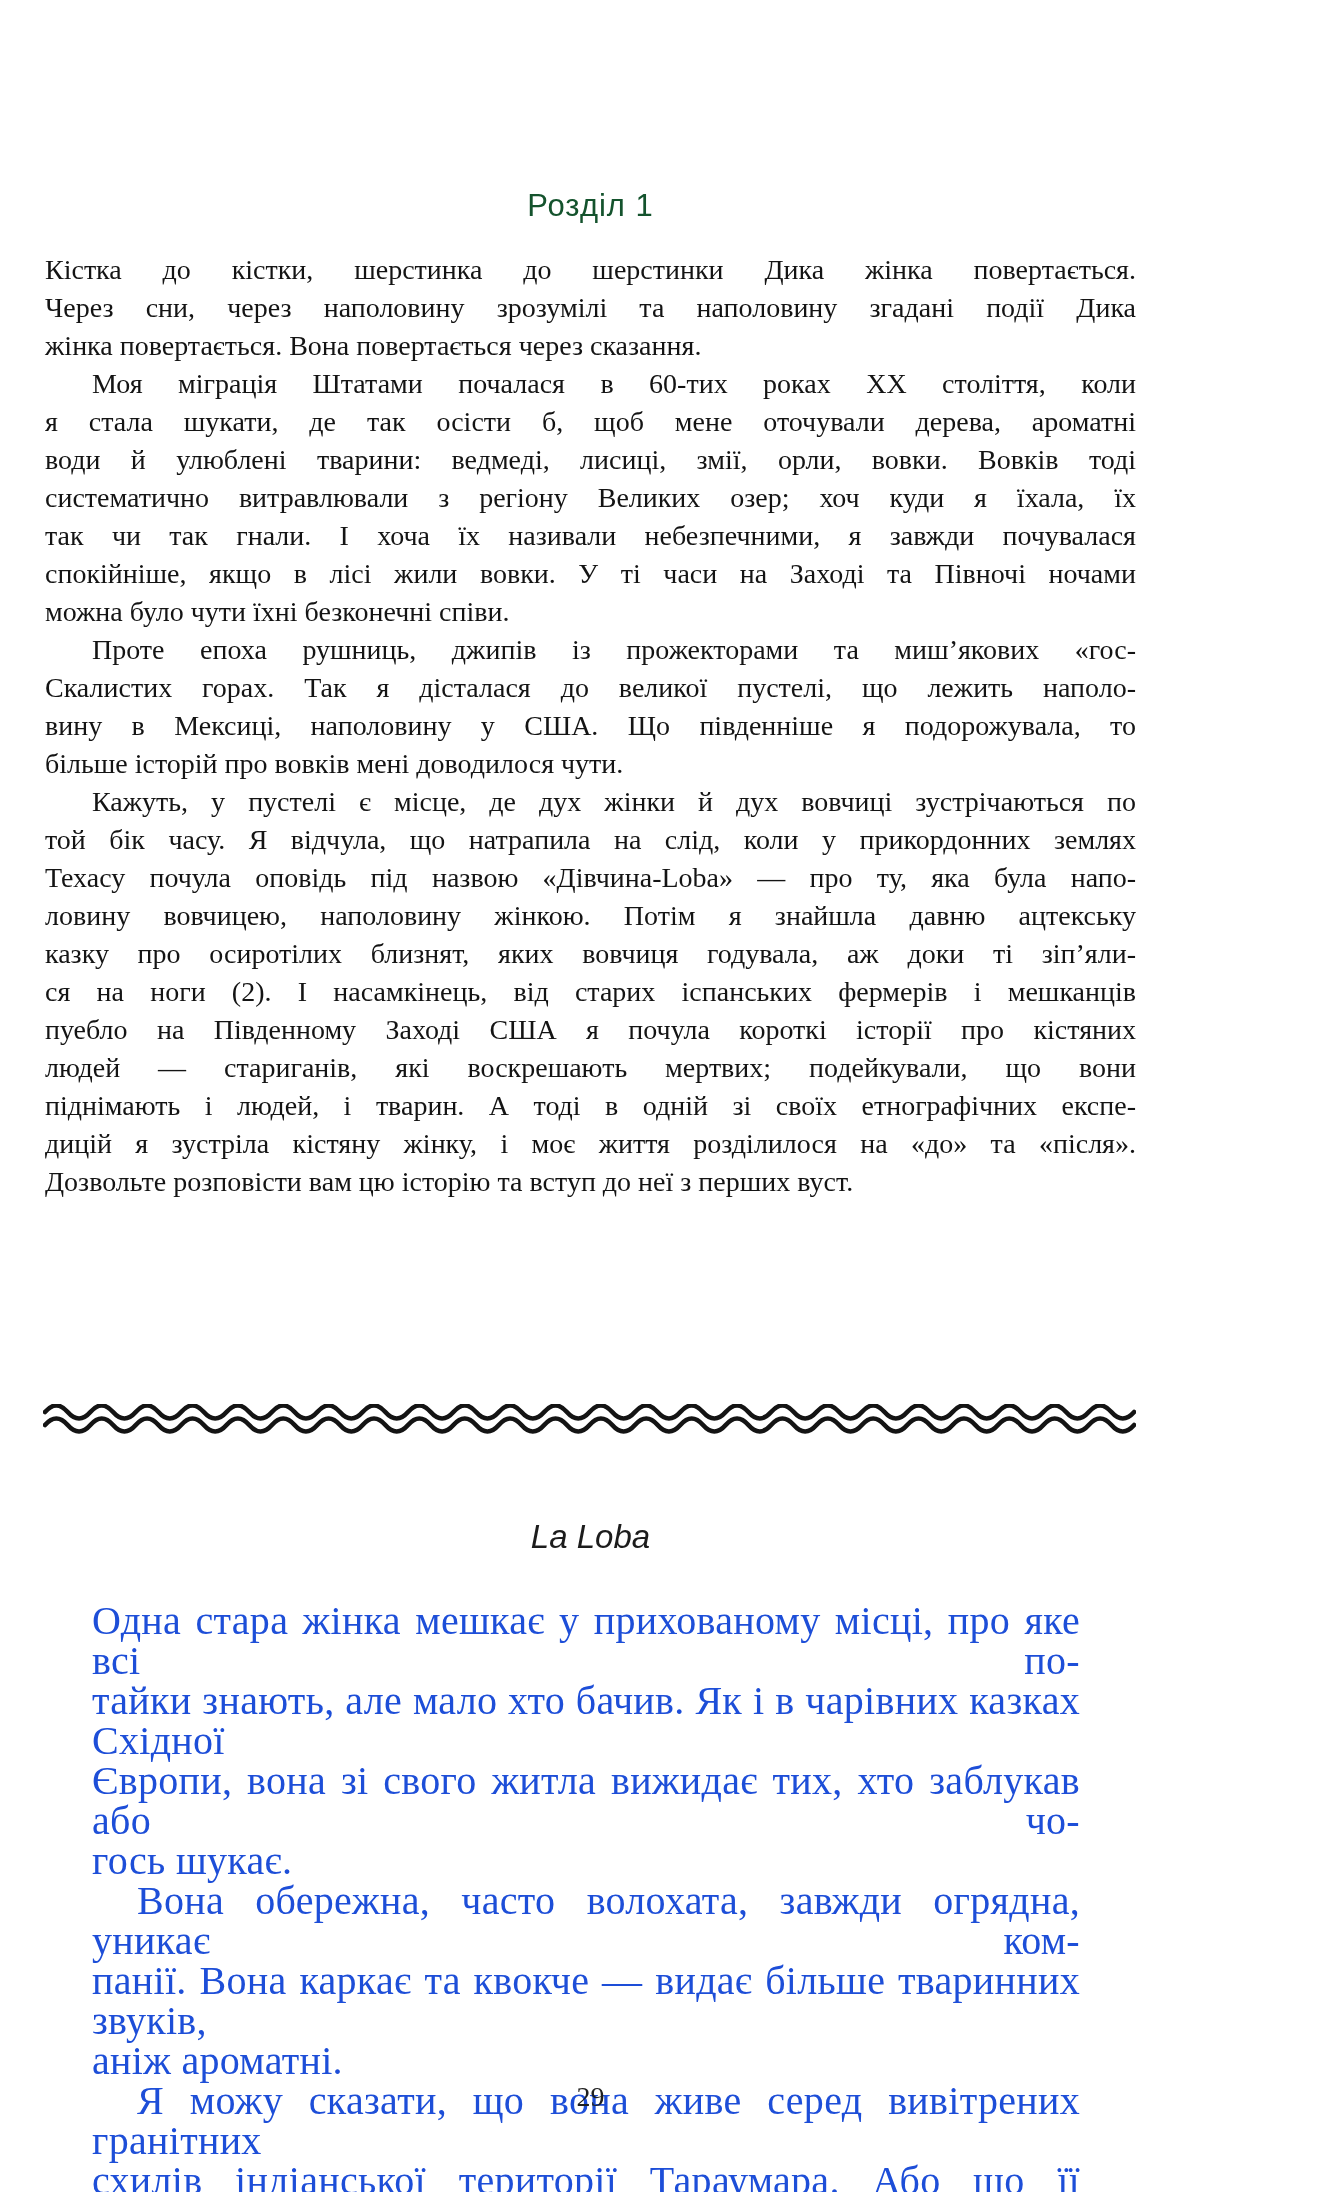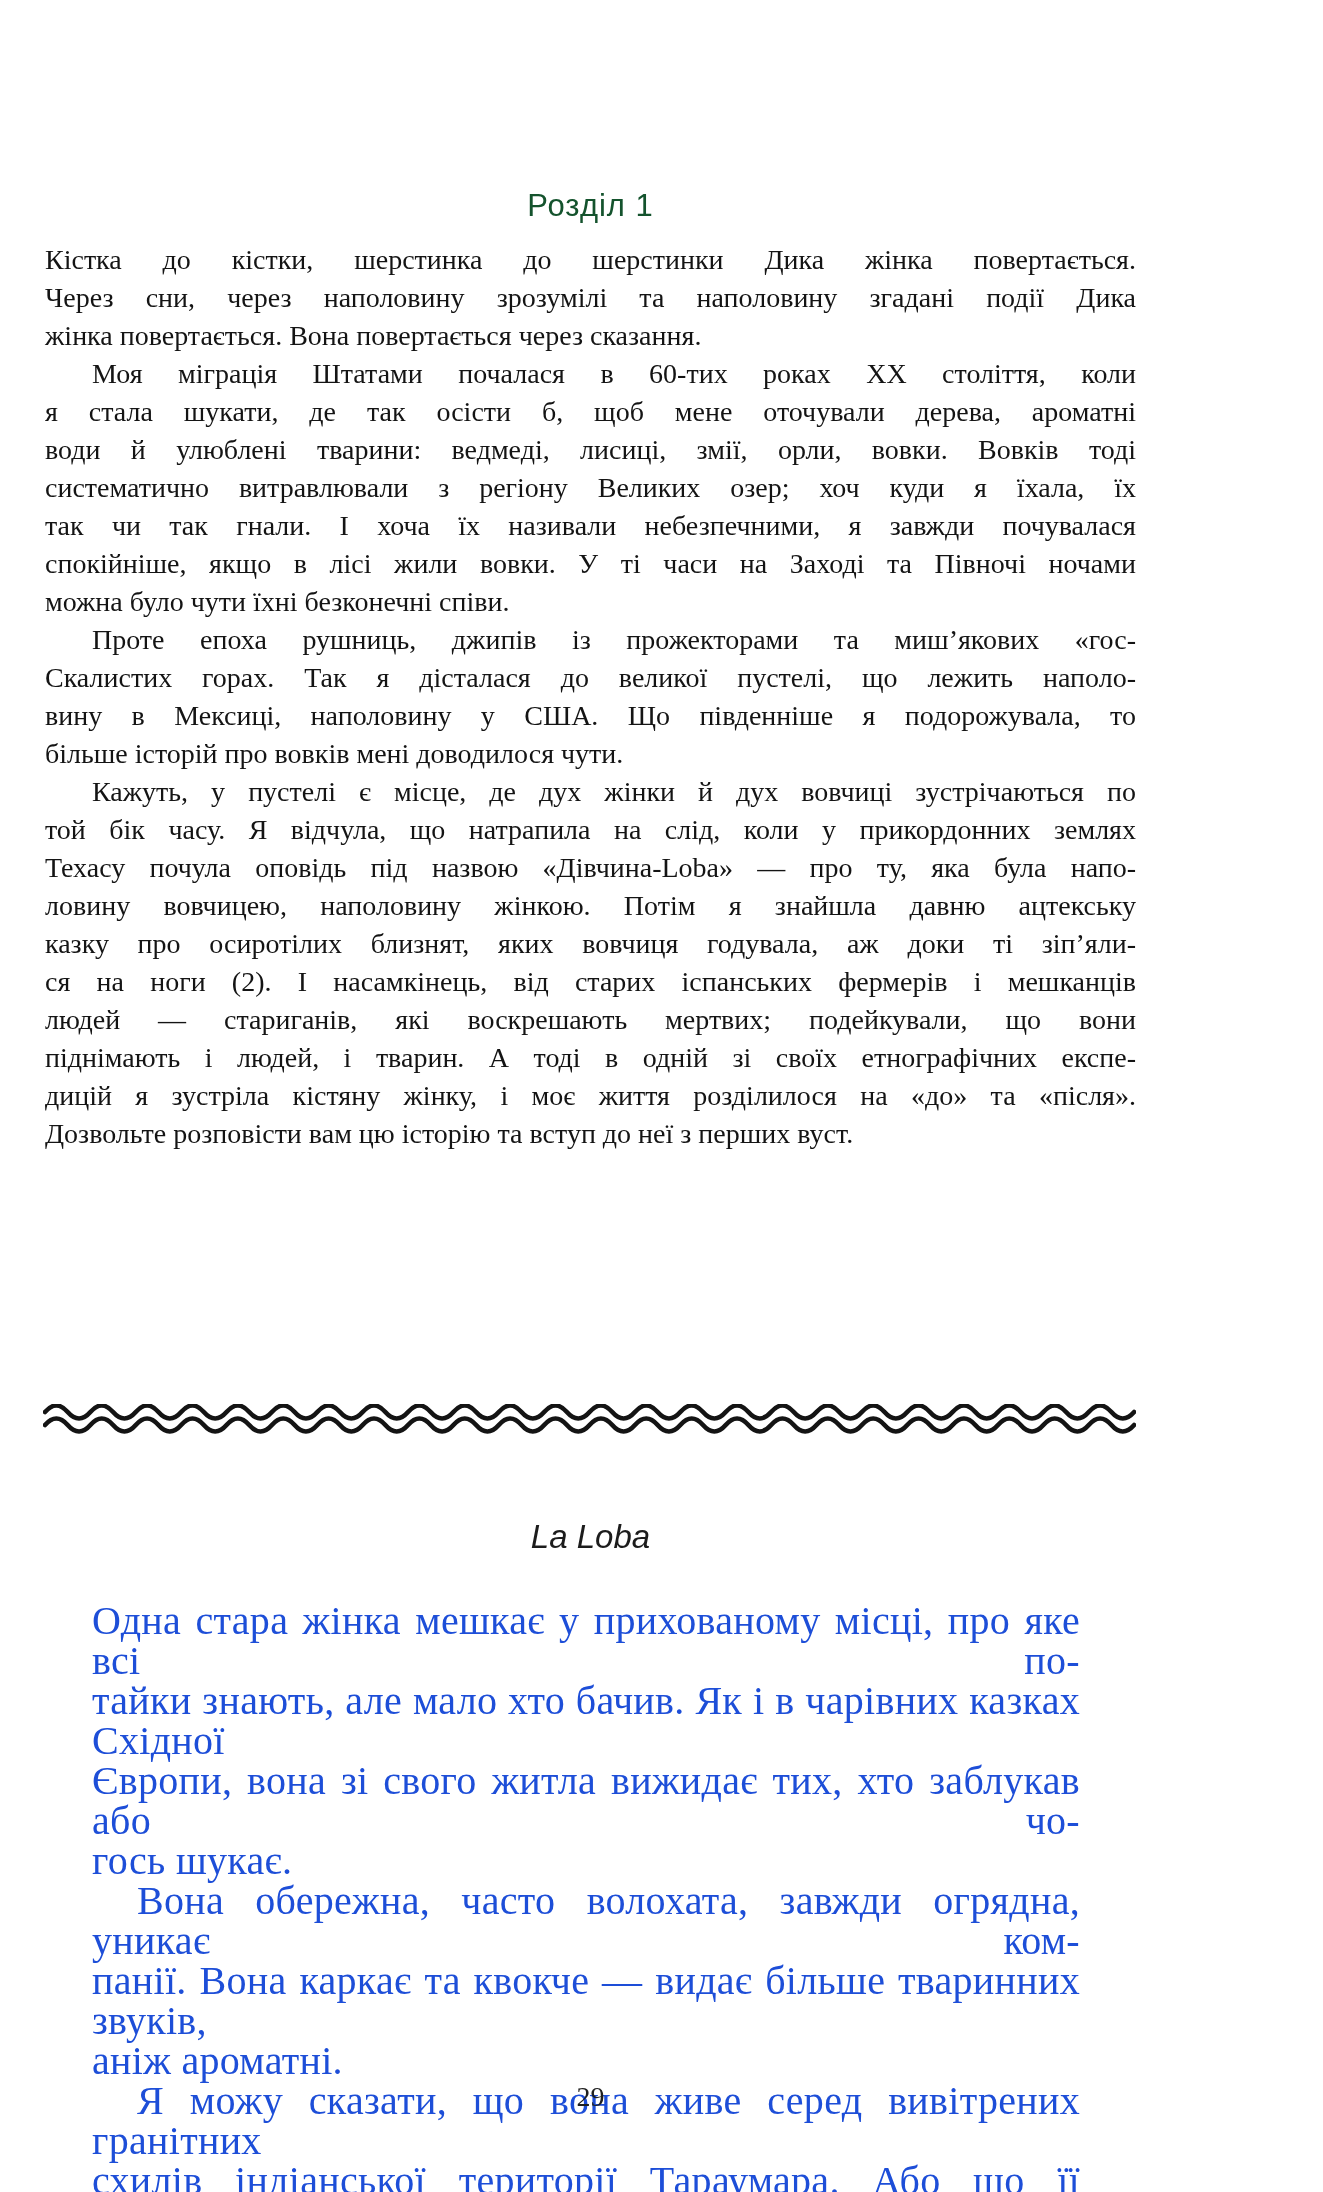--- a/index.html
+++ b/index.html
@@ -10,21 +10,21 @@
   }
   .page{position:absolute;inset:0;}
   .chapter-heading{
     position:absolute;left:45px;top:186px;width:1091px;
     text-align:center;
     font-family:"Liberation Sans","DejaVu Sans",sans-serif;
     font-weight:300;font-size:31px;line-height:40px;
     color:#14532d;letter-spacing:1px;
   }
   .main-text{
-    position:absolute;left:45px;top:241px;width:1091px;
+    position:absolute;left:45px;top:251px;width:1091px;
     font-size:28px;line-height:38px;color:#141414;
   }
   .tale-text{
     position:absolute;left:92px;top:1601px;width:988px;
     font-size:40px;line-height:40px;color:#1d4ed8;
     letter-spacing:0.3px;
   }
   .line{text-align:justify;text-align-last:justify;white-space:normal;}
   .line.last{text-align-last:left;}
   .main-text .line.indent{text-indent:47px;}
@@ -71,20 +71,21 @@
         <div class="line">вину в Мексиці, наполовину у США. Що південніше я подорожувала, то</div>
         <div class="line last">більше історій про вовків мені доводилося чути.</div>
       </div>
       <div>
         <div class="line indent">Кажуть, у пустелі є місце, де дух жінки й дух вовчиці зустрічаються по</div>
         <div class="line">той бік часу. Я відчула, що натрапила на слід, коли у прикордонних землях</div>
         <div class="line">Техасу почула оповідь під назвою «Дівчина-Loba» — про ту, яка була напо-</div>
         <div class="line">ловину вовчицею, наполовину жінкою. Потім я знайшла давню ацтекську</div>
         <div class="line">казку про осиротілих близнят, яких вовчиця годувала, аж доки ті зіп’яли-</div>
         <div class="line">ся на ноги (2). І насамкінець, від старих іспанських фермерів і мешканців</div>
+        <div class="line">пуебло на Південному Заході США я почула короткі історії про кістяних</div>
         <div class="line">людей — стариганів, які воскрешають мертвих; подейкували, що вони</div>
         <div class="line">піднімають і людей, і тварин. А тоді в одній зі своїх етнографічних експе-</div>
         <div class="line">дицій я зустріла кістяну жінку, і моє життя розділилося на «до» та «після».</div>
         <div class="line last">Дозвольте розповісти вам цю історію та вступ до неї з перших вуст.</div>
       </div>
     </div>
 
   <div class="wavy-divider">
     <svg viewBox="0 0 1093 30" preserveAspectRatio="none">
       <path fill="none" stroke="#141414" stroke-width="4.6" stroke-linecap="round" d="M2 8 q11.34 -13 22.69 0 q11.34 13 22.69 0 q11.34 -13 22.69 0 q11.34 13 22.69 0 q11.34 -13 22.69 0 q11.34 13 22.69 0 q11.34 -13 22.69 0 q11.34 13 22.69 0 q11.34 -13 22.69 0 q11.34 13 22.69 0 q11.34 -13 22.69 0 q11.34 13 22.69 0 q11.34 -13 22.69 0 q11.34 13 22.69 0 q11.34 -13 22.69 0 q11.34 13 22.69 0 q11.34 -13 22.69 0 q11.34 13 22.69 0 q11.34 -13 22.69 0 q11.34 13 22.69 0 q11.34 -13 22.69 0 q11.34 13 22.69 0 q11.34 -13 22.69 0 q11.34 13 22.69 0 q11.34 -13 22.69 0 q11.34 13 22.69 0 q11.34 -13 22.69 0 q11.34 13 22.69 0 q11.34 -13 22.69 0 q11.34 13 22.69 0 q11.34 -13 22.69 0 q11.34 13 22.69 0 q11.34 -13 22.69 0 q11.34 13 22.69 0 q11.34 -13 22.69 0 q11.34 13 22.69 0 q11.34 -13 22.69 0 q11.34 13 22.69 0 q11.34 -13 22.69 0 q11.34 13 22.69 0 q11.34 -13 22.69 0 q11.34 13 22.69 0 q11.34 -13 22.69 0 q11.34 13 22.69 0 q11.34 -13 22.69 0 q11.34 13 22.69 0 q11.34 -13 22.69 0 q11.34 13 22.69 0"></path>

